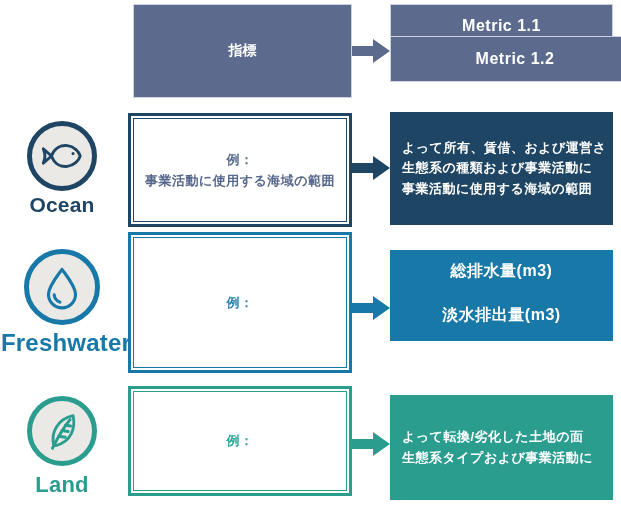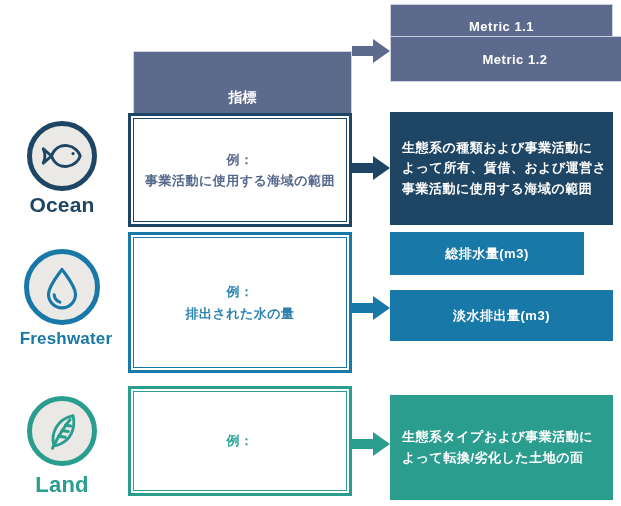--- a/index.html
+++ b/index.html
@@ -50,28 +50,28 @@
   .badge svg{display:block;}
 
   .rowlabel{position:absolute;font-weight:bold;text-align:center;letter-spacing:.2px;}
   .rowlabel.ocean{color:var(--navy);}
   .rowlabel.fresh{color:var(--blue);}
   .rowlabel.land{color:var(--teal);}
 
   .outlines{align-items:flex-start;justify-content:center;flex-direction:column;
             text-align:left;font-size:13px;line-height:1.55;letter-spacing:.5px;padding:10px 12px;}
   .outlines div{white-space:nowrap;}
-  .small-metric{font-size:13px;letter-spacing:.5px;}
+  .small-metric{font-size:16px;letter-spacing:.5px;}
 </style>
 </head>
 <body>
 
 <div class="stage">
 
-  <div class="fillbox slatebox" style="left:133px;top:4px;width:219px;height:94px;font-size:14px;margin-top:47px;">
+  <div class="fillbox slatebox" style="left:133px;top:4px;width:219px;height:94px;font-size:14px;">
     <span>指標</span>
   </div>
 
   <div class="arrow slate" style="left:352px;top:36px;">
     <svg viewBox="0 0 38 30" xmlns="http://www.w3.org/2000/svg">
         <path d="M0 10 H21 V3 L38 15 L21 27 V20 H0 Z" fill="currentColor"></path>
       </svg>
   </div>
 
   <div class="fillbox slatebox small-metric" style="left:390px;top:4px;width:223px;height:44px;">
@@ -97,47 +97,46 @@
     <div class="ex-text body">事業活動に使用する海域の範囲</div>
   </div>
 
   <div class="arrow navy" style="left:352px;top:153px;">
     <svg viewBox="0 0 38 30" xmlns="http://www.w3.org/2000/svg">
         <path d="M0 10 H21 V3 L38 15 L21 27 V20 H0 Z" fill="currentColor"></path>
       </svg>
   </div>
 
   <div class="fillbox navybox outlines" style="left:390px;top:112px;width:223px;height:113px;">
+    <div>よって所有、賃借、および運営さ</div>
     <div>生態系の種類および事業活動に</div>
-    <div>よって所有、賃借、および運営さ</div>
     <div>事業活動に使用する海域の範囲</div>
   </div>
 
   <div class="badge fresh" style="left:24px;top:249px;width:76px;height:76px;">
     <span>
       <svg width="50" height="50" viewBox="0 0 48 48" xmlns="http://www.w3.org/2000/svg" fill="none" stroke="#1878a7" stroke-width="3" stroke-linejoin="round" stroke-linecap="round">
         <path d="M24 7 C19 14 11 23.5 11 31 A13 13 0 0 0 37 31 C37 23.5 29 14 24 7 Z"></path>
         <path d="M16.5 31.5 A8.5 8.5 0 0 0 22 38.5"></path>
       </svg>
     </span>
   </div>
-  <div class="rowlabel fresh" style="left:0px;top:329px;width:132px;font-size:17px;">Freshwater</div>
+  <div class="rowlabel fresh" style="left:0px;top:329px;width:132px;font-size:24px;">Freshwater</div>
 
   <div class="example fresh" style="left:128px;top:232px;width:224px;height:141px;">
     <div class="ex-text">例：</div>
-    <div class="ex-text body">排出された水の量</div>
   </div>
 
   <div class="arrow blue" style="left:352px;top:293px;">
     <svg viewBox="0 0 38 30" xmlns="http://www.w3.org/2000/svg">
         <path d="M0 10 H21 V3 L38 15 L21 27 V20 H0 Z" fill="currentColor"></path>
       </svg>
   </div>
 
-  <div class="fillbox bluebox small-metric" style="left:390px;top:232px;width:194px;height:43px;">
+  <div class="fillbox bluebox small-metric" style="left:390px;top:250px;width:223px;height:43px;">
     <span>総排水量(m3)</span>
   </div>
   <div class="fillbox bluebox small-metric" style="left:390px;top:290px;width:223px;height:51px;">
     <span>淡水排出量(m3)</span>
   </div>
 
   <div class="badge land" style="left:27px;top:396px;width:70px;height:70px;">
     <span>
       <svg width="46" height="46" viewBox="0 0 48 48" xmlns="http://www.w3.org/2000/svg" fill="none" stroke="#2a9d8f" stroke-width="3" stroke-linejoin="round" stroke-linecap="round">
         <path d="M15.5 39 C12 26 19.5 11.5 35.5 8 C38.5 21 33.5 35 17.5 39.2 Z"></path>
@@ -154,17 +153,17 @@
     <div class="ex-text">例：</div>
   </div>
 
   <div class="arrow teal" style="left:352px;top:429px;">
     <svg viewBox="0 0 38 30" xmlns="http://www.w3.org/2000/svg">
         <path d="M0 10 H21 V3 L38 15 L21 27 V20 H0 Z" fill="currentColor"></path>
       </svg>
   </div>
 
   <div class="fillbox tealbox outlines" style="left:390px;top:395px;width:223px;height:105px;">
+    <div>よって転換/劣化した土地の面</div>
     <div>生態系タイプおよび事業活動に</div>
-    <div>よって転換/劣化した土地の面</div>
   </div>
 
 </div>
 
 </body></html>

